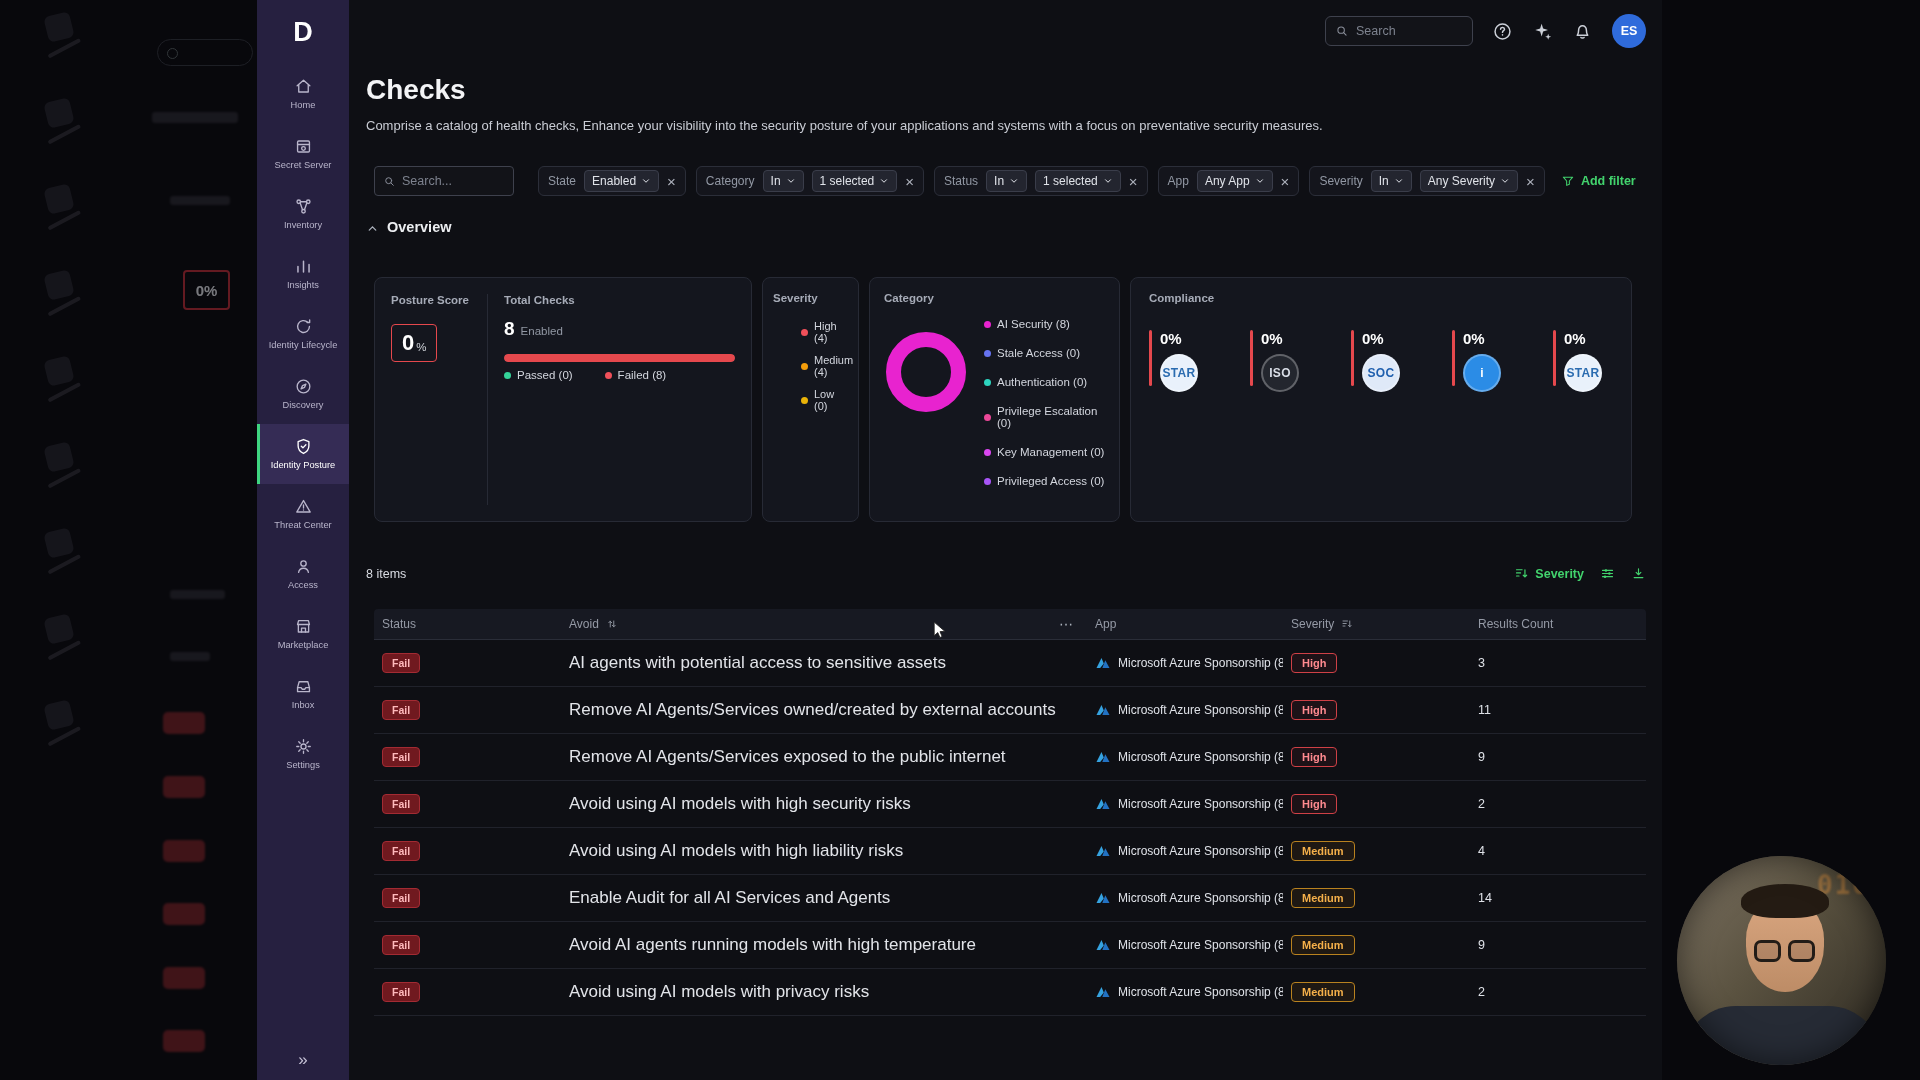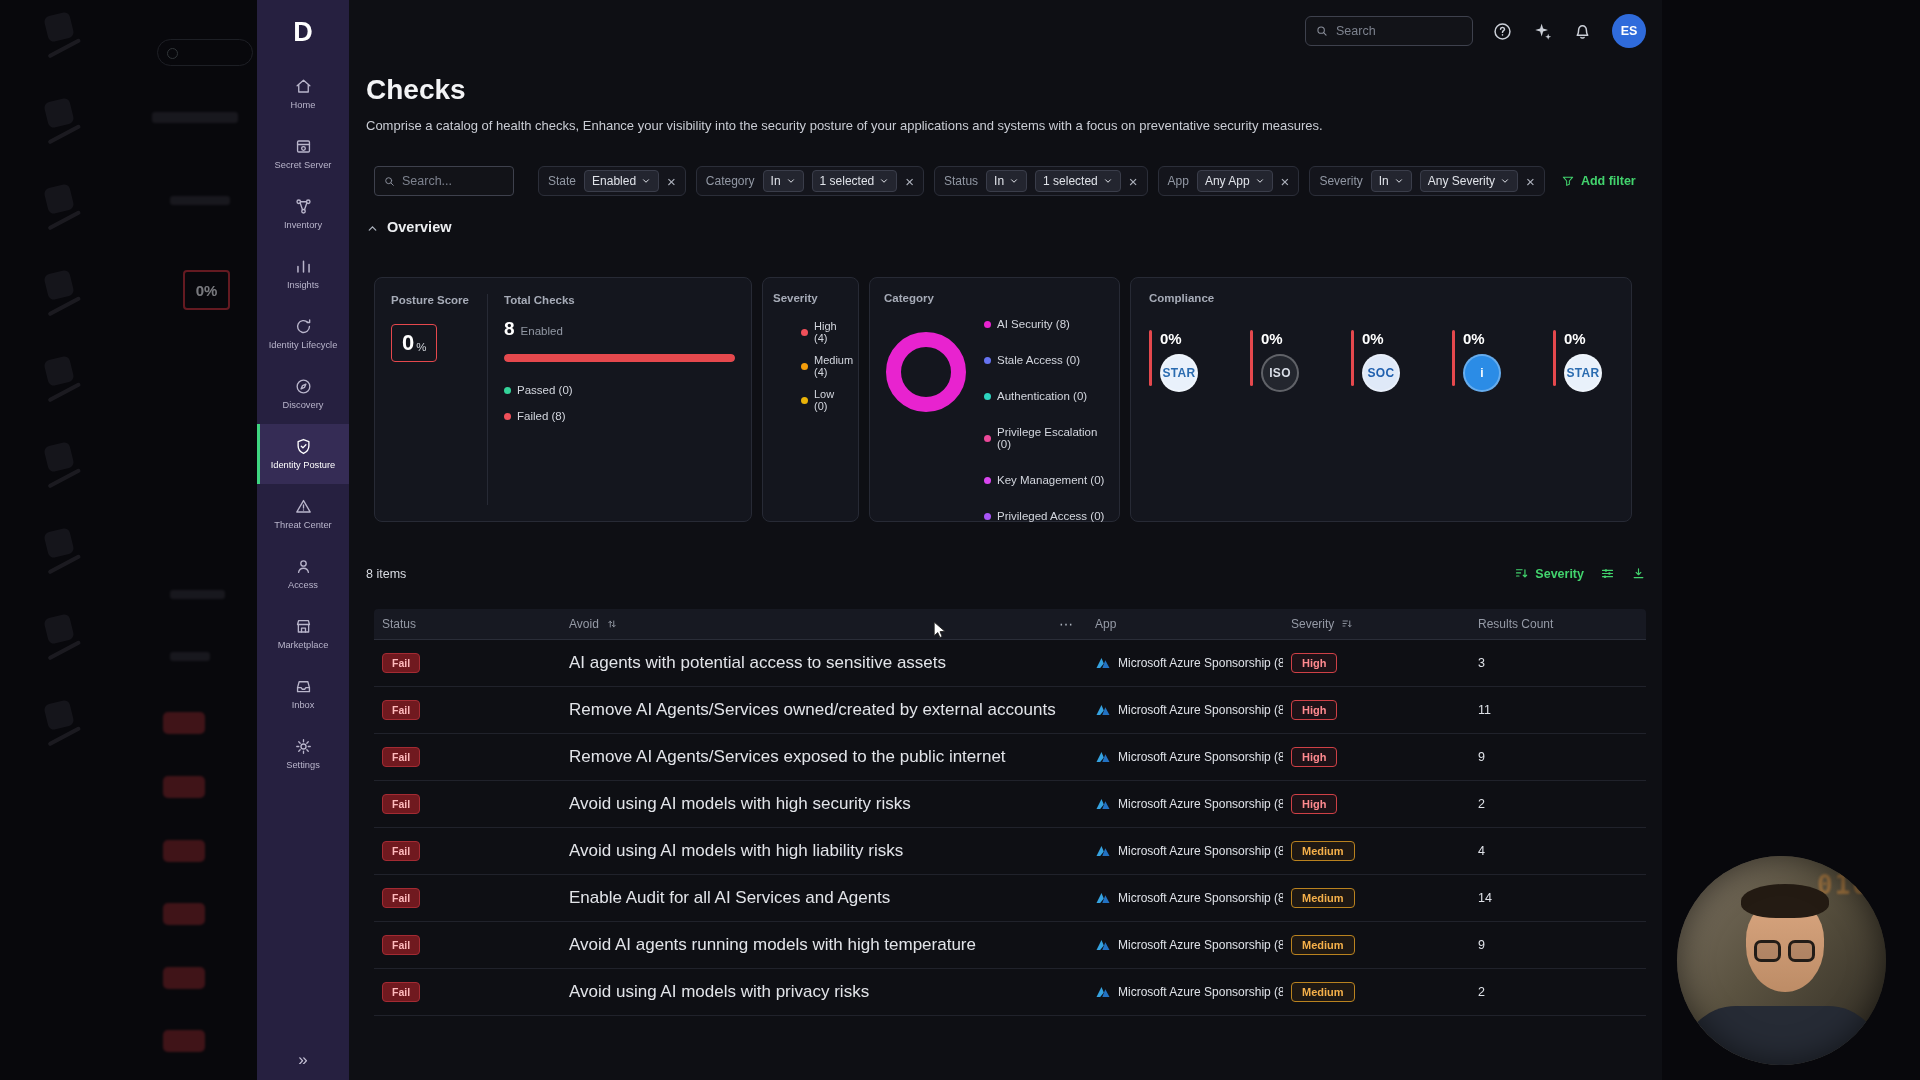--- a/index.html
+++ b/index.html
@@ -38,21 +38,21 @@
   .side-item.active::before { content:""; position:absolute; left:0; top:0; bottom:0; width:3px;
     background:#3fd581; }
   .collapse-btn { position:absolute; bottom:10px; left:0; width:92px; text-align:center; color:#c6c2d6;
     font-size:17px; cursor:pointer; }
 
   
   .main { position:absolute; left:349px; top:0; width:1313px; height:1080px; background:#0e0f14; z-index:4; }
   .main-inner { padding:0 16px 0 17px; }
 
   .topbar { height:62px; display:flex; align-items:center; justify-content:flex-end; gap:19px; }
-  .tb-search { width:168px; height:30px; border:1px solid #3e414d; border-radius:6px; display:flex;
+  .tb-search { width:148px; height:30px; border:1px solid #3e414d; border-radius:6px; display:flex;
     align-items:center; gap:7px; padding:0 9px; background:#121318; color:#8b8f9b; }
   .tb-search input, .f-search input { background:transparent; border:none; outline:none; color:#d6d9e0;
     font-size:12.5px; width:100%; }
   .tb-search input::placeholder, .f-search input::placeholder { color:#7d828e; }
   .tb-icon { color:#ccd0d8; display:flex; cursor:pointer; }
   .tb-icon svg { width:21px; height:21px; }
   .avatar { width:34px; height:34px; border-radius:50%; background:#2f6bdb; color:#fff; font-size:12.5px;
     font-weight:700; display:flex; align-items:center; justify-content:center; cursor:pointer; }
 
   .page-title { margin-top:12px; font-size:28px; font-weight:700; color:#f3f4f6; }
@@ -88,35 +88,35 @@
     border:1.5px solid #e5484d; border-radius:4px; }
   .score-num { font-size:22px; font-weight:700; color:#fff; line-height:1; }
   .score-unit { font-size:11.5px; color:#cfd2d8; padding-bottom:1px; }
   .vdiv { width:1px; background:#272a35; margin:0 16px 0 4px; }
   .pc-right { flex:1; }
   .tc-row { margin-top:12px; display:flex; align-items:baseline; gap:6px; }
   .tc-count { font-size:19px; font-weight:700; color:#fff; }
   .tc-suffix { font-size:11.5px; color:#9298a4; }
   .tc-bar { margin-top:14px; height:8px; border-radius:4px; background:#2a2d38; overflow:hidden; }
   .tc-bar-fill { width:100%; height:100%; background:#e5484d; border-radius:4px; }
-  .tc-legend { margin-top:22px; display:flex; gap:14px; font-size:11.5px; color:#c6cad2;flex-direction:column; }
+  .tc-legend { margin-top:7px; display:flex; gap:32px; font-size:11.5px; color:#c6cad2; }
   .legend-item { display:flex; align-items:center; gap:6px; font-size:11.5px; color:#d3d6de; }
   .dot { width:7px; height:7px; border-radius:50%; display:inline-block; flex:none; }
   .dot-green { background:#34d399; }
   .dot-red { background:#f0505a; }
 
   .card-severity { width:97px; padding:14px 10px; }
   .card-severity .sev-list { margin-top:16px; display:flex; flex-direction:column; gap:10px; }
   .card-severity .legend-item { font-size:11px;margin-left:28px; }
 
   .card-category { width:251px; padding:14px; }
   .cat-body { display:flex; gap:18px; margin-top:14px; align-items:flex-start; }
   .donut { width:80px; height:80px; border:15px solid #e823cf; border-radius:50%; margin-top:14px;
     margin-left:2px; flex:none; }
-  .cat-legend { display:flex; flex-direction:column; gap:24px; }
+  .cat-legend { display:flex; flex-direction:column; gap:17px; }
   .cat-legend .legend-item { font-size:11.5px; }
 
   .card-compliance { width:502px; padding:14px 18px; }
   .comp-row { display:flex; gap:52px; margin-top:26px; }
   .comp-item { display:flex; gap:8px; }
   .comp-line { width:3px; height:56px; background:#e5484d; border-radius:2px; flex:none; }
   .comp-col { display:flex; flex-direction:column; align-items:flex-start; }
   .comp-pct { font-size:15px; font-weight:700; color:#fff; }
   .comp-badge { margin-top:7px; width:38px; height:38px; border-radius:50%; display:flex; align-items:center;
     justify-content:center; font-size:12px; font-weight:700; letter-spacing:.3px;

